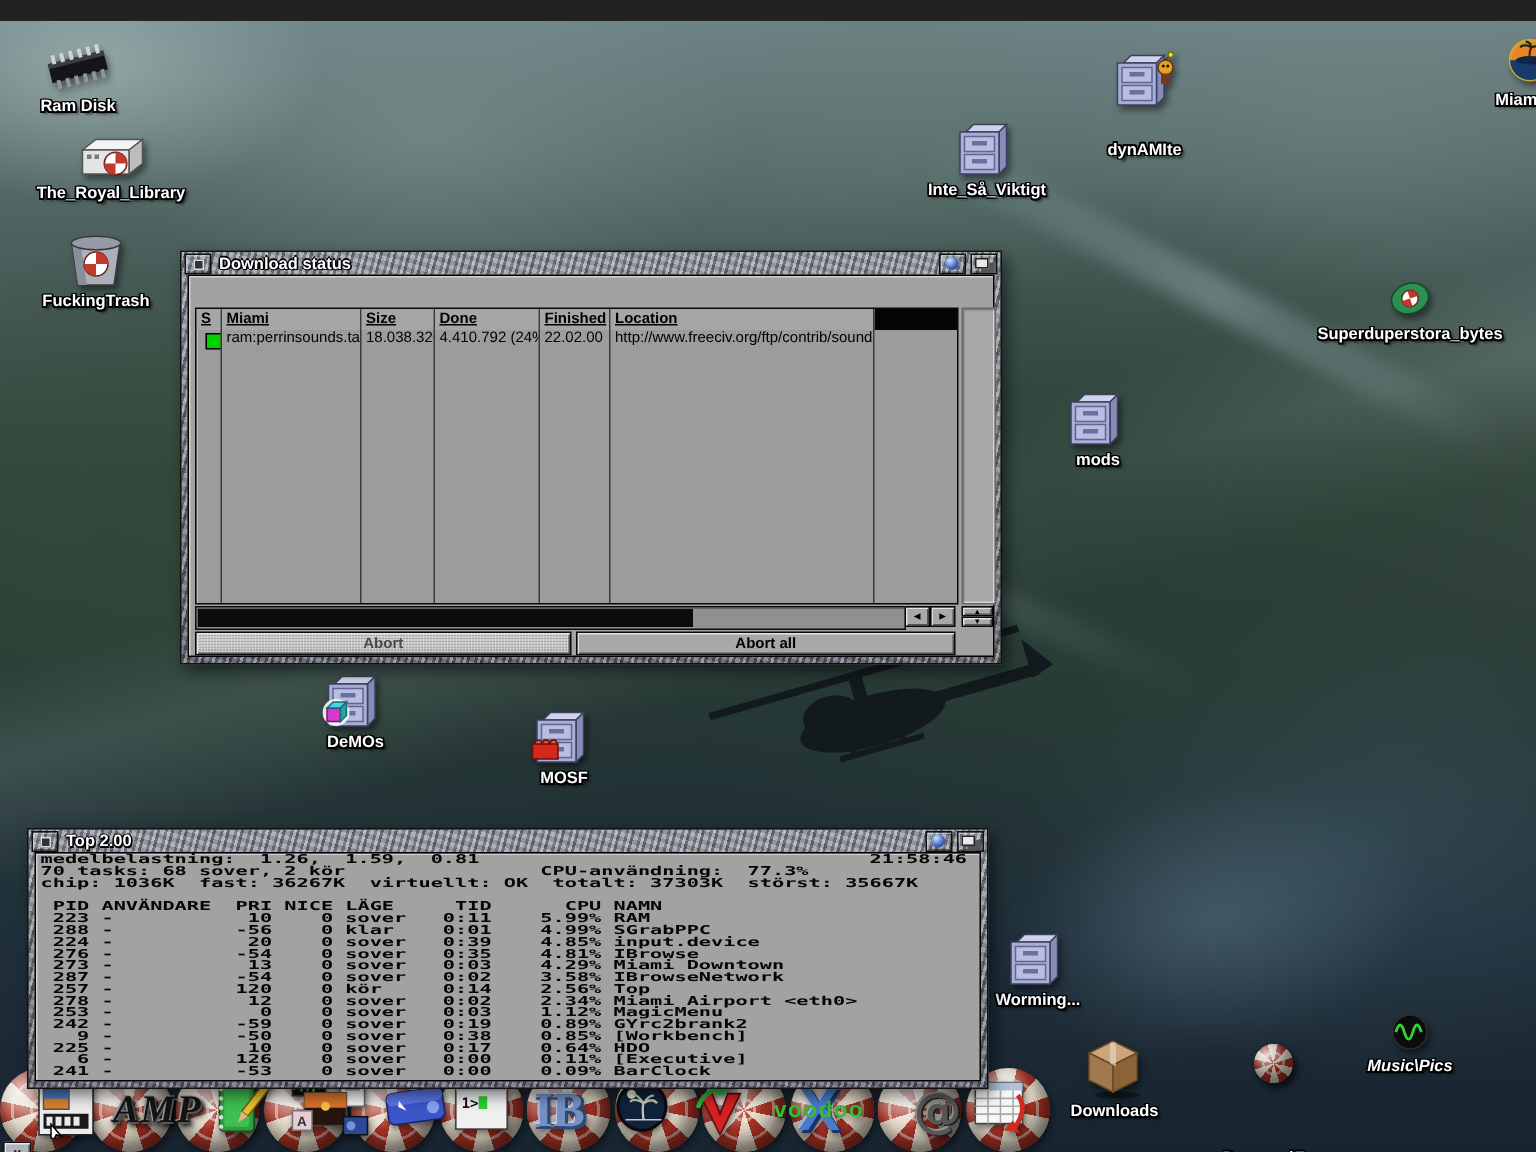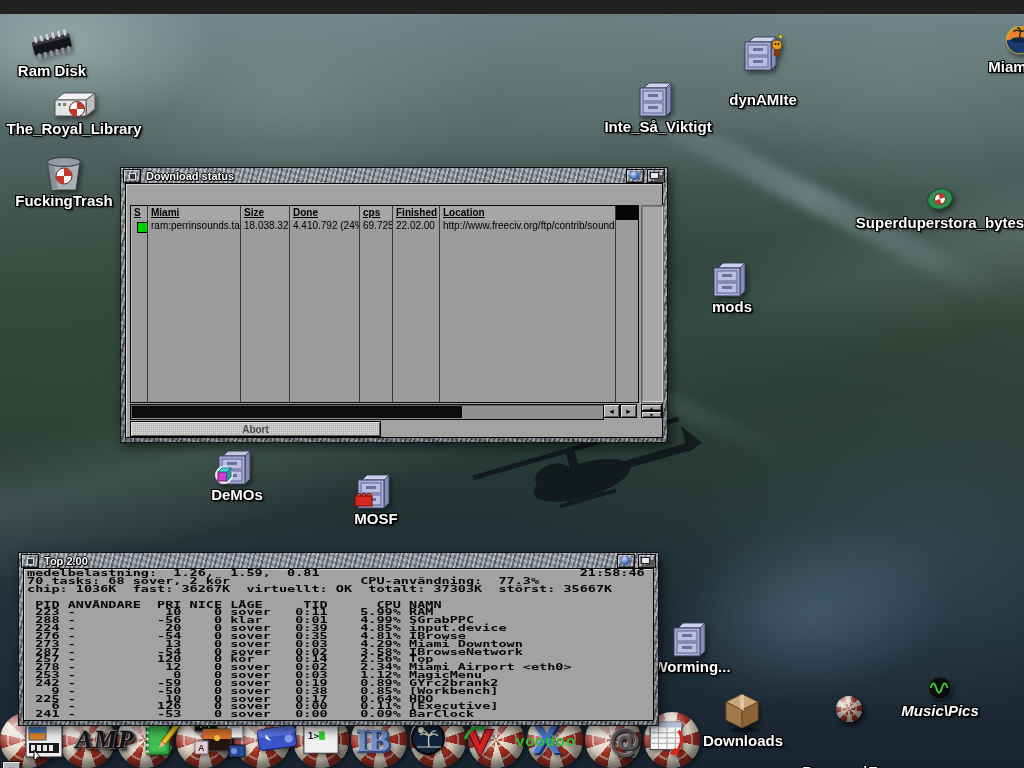--- a/index.html
+++ b/index.html
@@ -48,21 +48,21 @@
       radial-gradient(circle at 32% 28%, rgba(255,255,255,.7) 0 7%, rgba(255,255,255,0) 46%),
       repeating-radial-gradient(circle at 50% 50%, rgba(0,0,0,0) 0 6px, rgba(235,226,212,.55) 6px 8px, rgba(0,0,0,0) 8px 13px),
       repeating-conic-gradient(from 12deg, #a93326 0 30deg, #e4dac9 30deg 60deg);
     box-shadow:inset -5px -7px 12px rgba(0,0,0,.55), 2px 3px 5px rgba(0,0,0,.4);}
 
   
   .desk-icon{position:absolute;display:flex;flex-direction:column;align-items:center;
     gap:1px;z-index:2;cursor:pointer;}
   .icon-gfx{display:flex;align-items:center;justify-content:center;
     filter:drop-shadow(2px 3px 2px rgba(0,0,0,.45));}
-  .icon-label{font-size:15px;font-weight:bold;color:#fff;white-space:nowrap;line-height:12px;
+  .icon-label{font-size:11px;font-weight:bold;color:#fff;white-space:nowrap;line-height:12px;
     text-shadow:1px 0 #000,-1px 0 #000,0 1px #000,0 -1px #000,1px 1px #000,-1px -1px #000,
                 1px -1px #000,-1px 1px #000,2px 2px 2px rgba(0,0,0,.85);}
 
   
   .marble{background-color:#787878;
     background-image:
       repeating-linear-gradient(105deg, rgba(255,255,255,.28) 0 2px, rgba(10,10,20,.34) 2px 4px,
         rgba(255,255,255,.14) 4px 7px, rgba(0,0,10,.22) 7px 9px),
       repeating-linear-gradient(15deg, rgba(200,210,230,.14) 0 3px, rgba(0,0,0,.16) 3px 6px),
       linear-gradient(#9aa0a8,#62686f);}
@@ -509,24 +509,20 @@
               <div class="cell">ram:perrinsounds.tar.gz</div>
             </div>
             <div class="col" style="width: 49px;">
               <div class="hdr">Size</div>
               <div class="cell">18.038.326</div>
             </div>
             <div class="col" style="width: 70px;">
               <div class="hdr">Done</div>
               <div class="cell">4.410.792 (24%)</div>
             </div>
-            <div class="col" style="width: 33px;">
-              <div class="hdr">cps</div>
-              <div class="cell">69.725</div>
-            </div>
             <div class="col" style="width: 47px;">
               <div class="hdr">Finished</div>
               <div class="cell">22.02.00</div>
             </div>
             <div class="col" style="width: 176px;">
               <div class="hdr">Location</div>
               <div class="cell">http://www.freeciv.org/ftp/contrib/sounds/perrins</div>
             </div>
             <div class="col fill">
               <div class="hdr">&nbsp;</div>
@@ -536,20 +532,21 @@
         <div id="dl-hscroll">
           <div id="dl-hknob" style="width: 70%;"></div>
         </div>
         <button id="dl-left" class="btn arrbtn">◂</button>
         <button id="dl-right" class="btn arrbtn">▸</button>
         <div id="dl-updown">
           <button class="btn">▴</button>
           <button class="btn">▾</button>
         </div>
         <button id="btn-abort" class="btn">Abort</button>
+        <button id="btn-abort-all" class="btn">Abort all</button>
       </div>
     </div>
 
     <div id="top-window" class="mui-window marble">
       <div class="titlebar">
         <span class="gadget close">
             <i></i>
           </span>
         <span class="win-title">Top 2.00</span>
         <span class="gadget zoomg sp">

